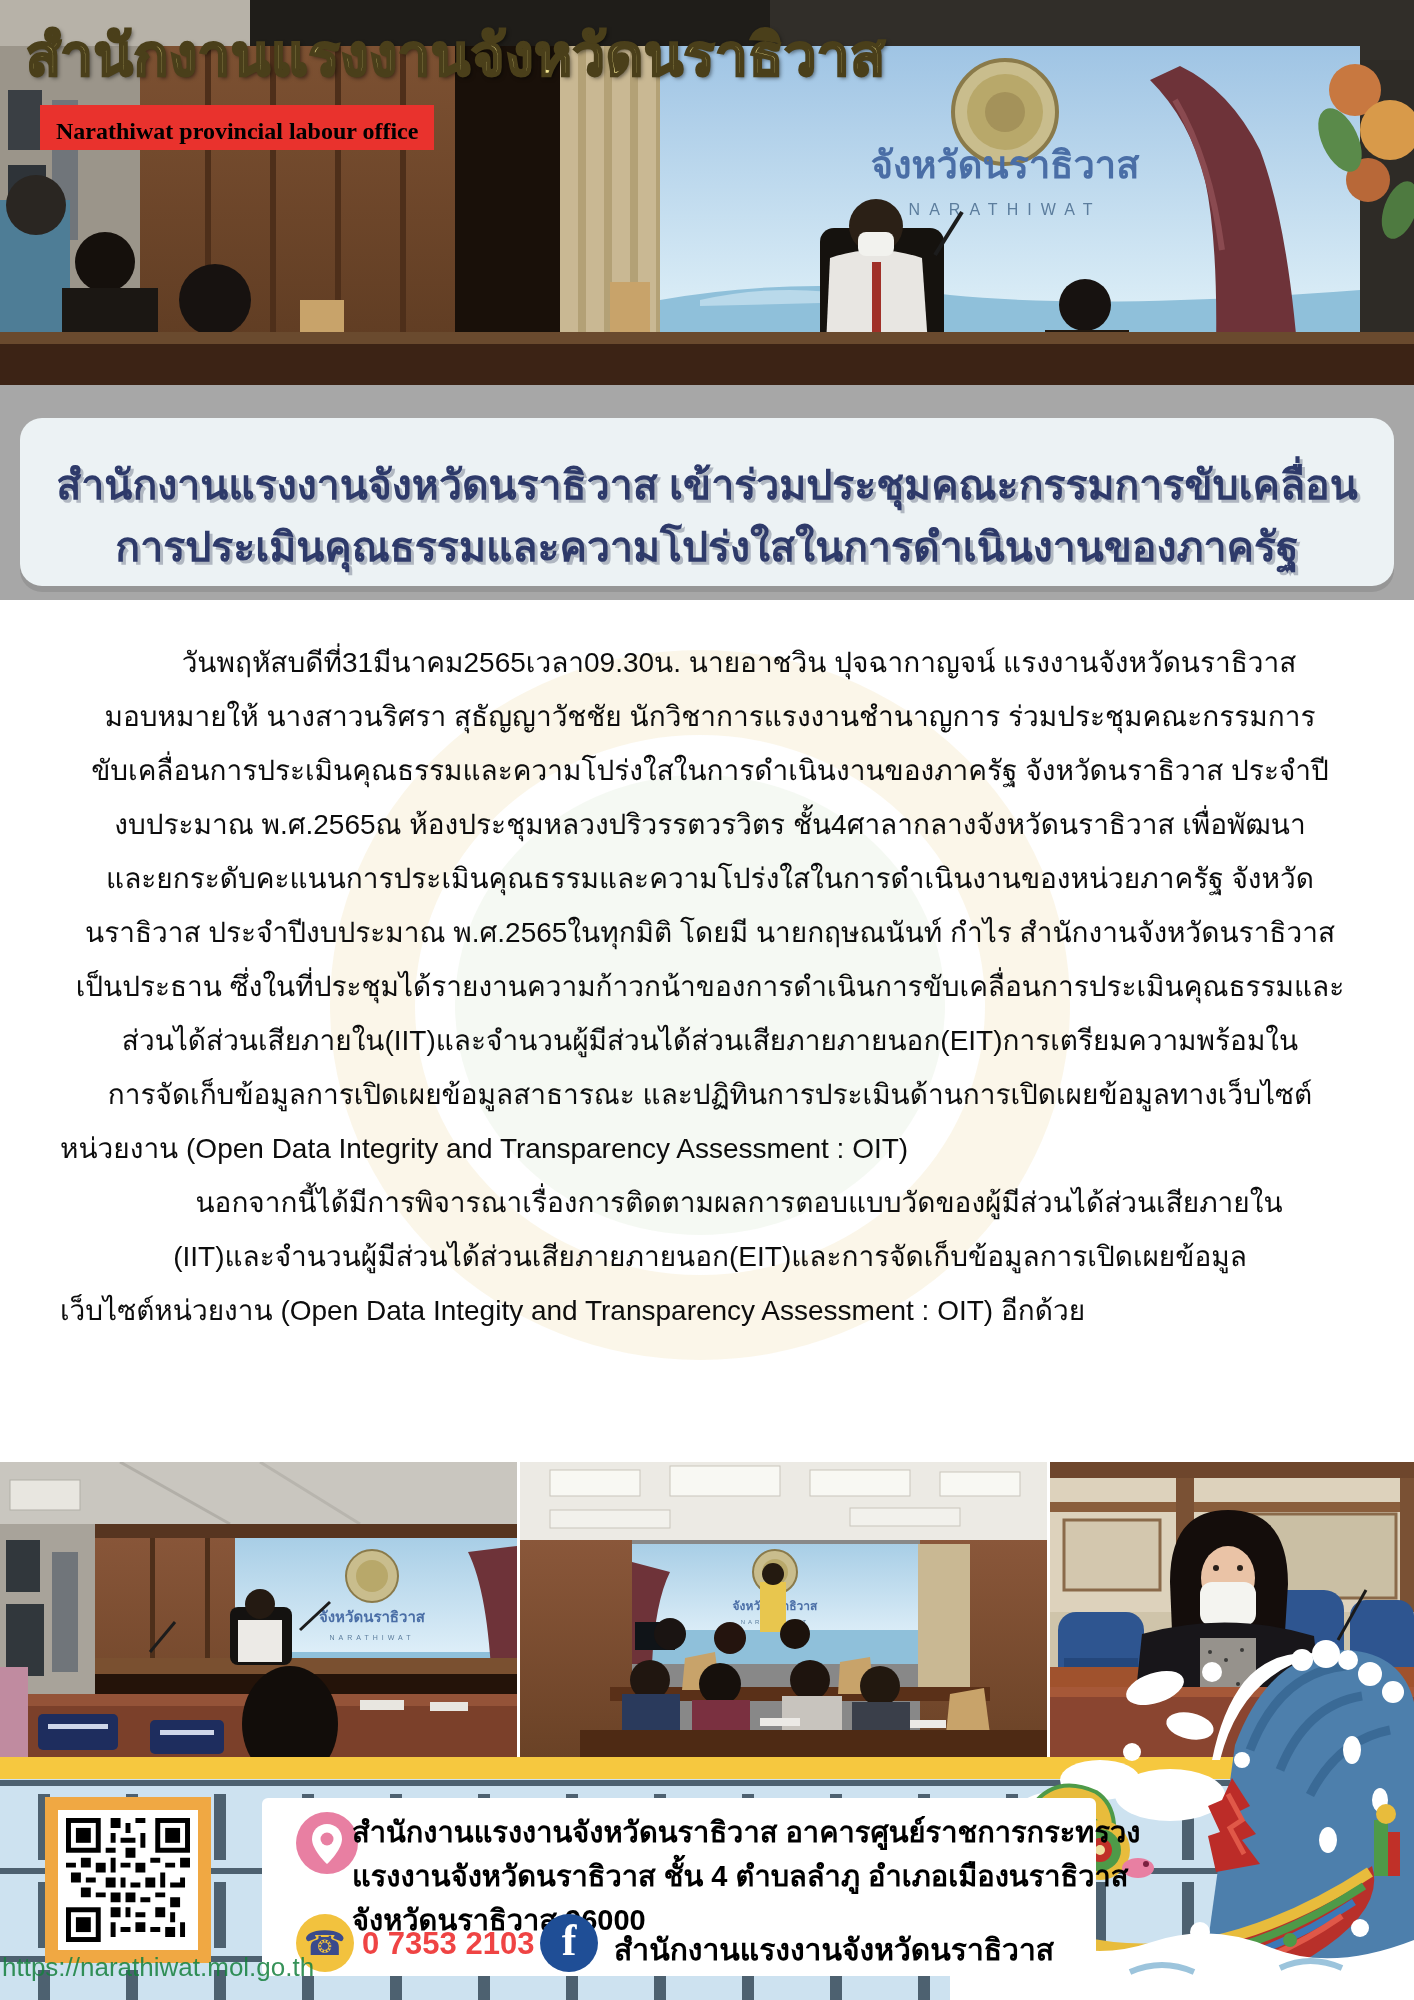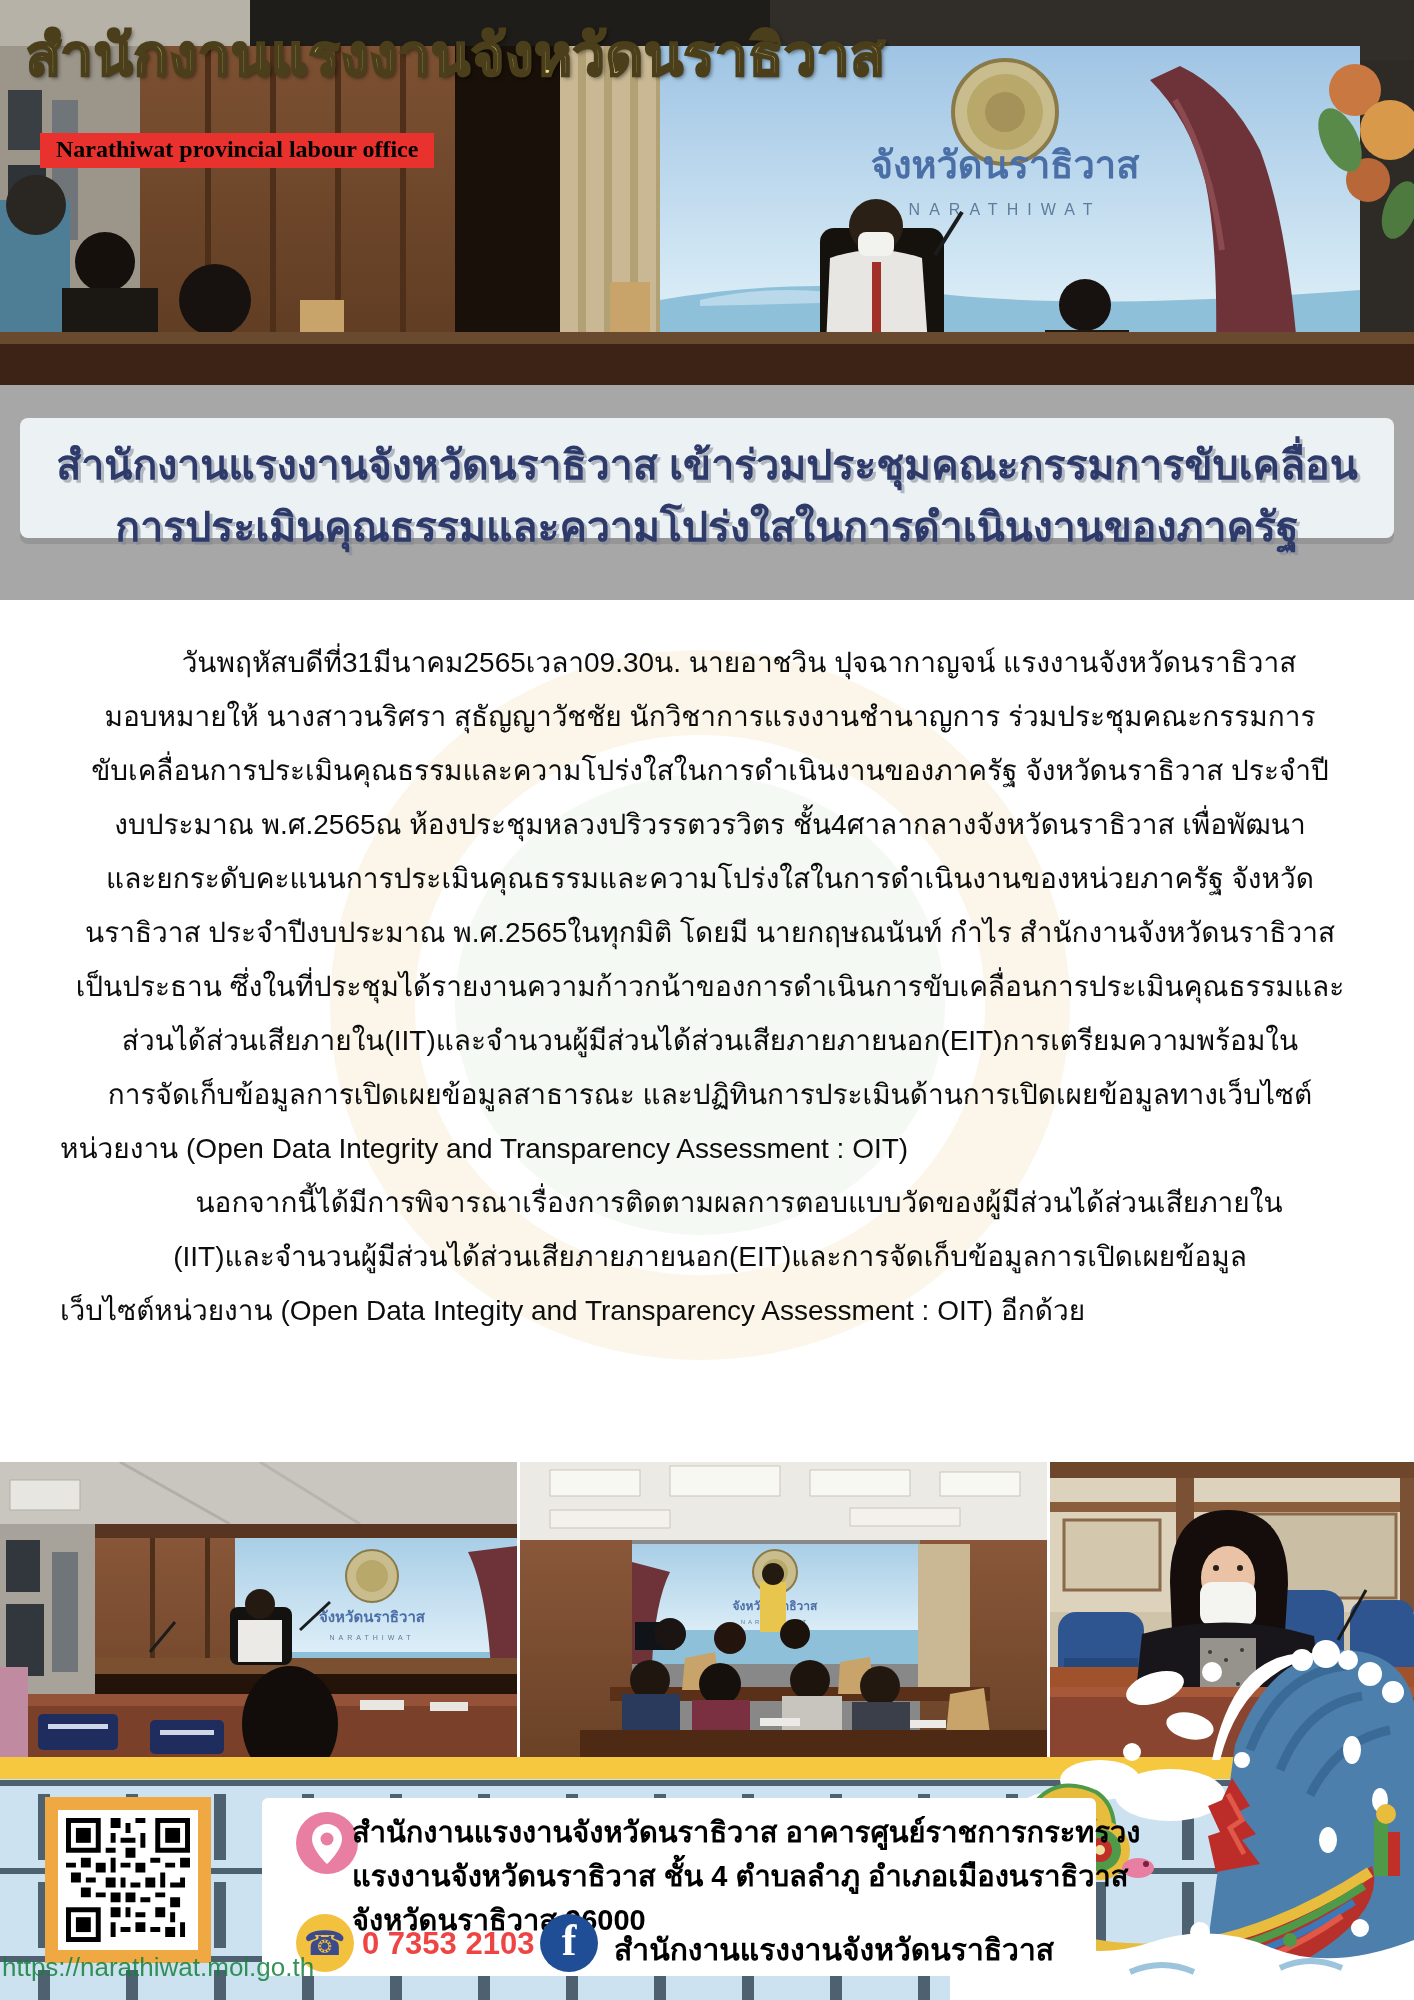--- a/index.html
+++ b/index.html
@@ -8,29 +8,29 @@
         font-family:"Liberation Sans","DejaVu Sans",sans-serif;}
 
   
   .banner{position:absolute;left:0;top:0;width:1414px;height:385px;background:#2e2b26;}
   .banner svg{display:block;}
   .banner-title{position:absolute;left:26px;top:10px;z-index:3;
       font-size:57px;font-weight:bold;letter-spacing:1px;color:#f3e692;
       -webkit-text-stroke:2.5px #4a3f1a;
       text-shadow:2px 2px 4px rgba(0,0,0,.55);white-space:nowrap;}
   .banner-sub{position:absolute;left:40px;top:105px;z-index:3;background:#e9322d;
-      padding:3px 16px 5px 16px;margin-top:28px;}
+      padding:13px 16px 5px 16px;}
   .banner-sub span{font-family:"Liberation Serif","DejaVu Serif",serif;
       font-size:24px;font-weight:bold;color:#000;}
 
   
   .announce-band{position:absolute;left:0;top:385px;width:1414px;height:215px;background:#a7a7a7;}
-  .announce-card{position:absolute;left:20px;top:33px;width:1374px;height:120px;
-      background:#ecf2f4;border-radius:8px;box-shadow:0 6px 0 rgba(0,0,0,.10);
-      padding-top:16px;}
+  .announce-card{position:absolute;left:20px;top:33px;width:1374px;height:168px;
+      background:#ecf2f4;border-radius:22px;box-shadow:0 6px 0 rgba(0,0,0,.10);
+      padding-top:36px;}
   .announce-line{text-align:center;font-size:41px;font-weight:bold;color:#2e3a6a;
       line-height:62px;text-shadow:3px 3px 0 rgba(128,134,152,.55);}
 
   
   .watermark{position:absolute;left:330px;top:650px;width:740px;height:710px;z-index:0;
       border:85px solid rgba(232,196,120,.16);border-radius:50%;}
   .watermark::after{content:"";position:absolute;left:40px;top:40px;right:40px;bottom:40px;
       background:rgba(170,205,160,.12);border-radius:50%;}
 
   

